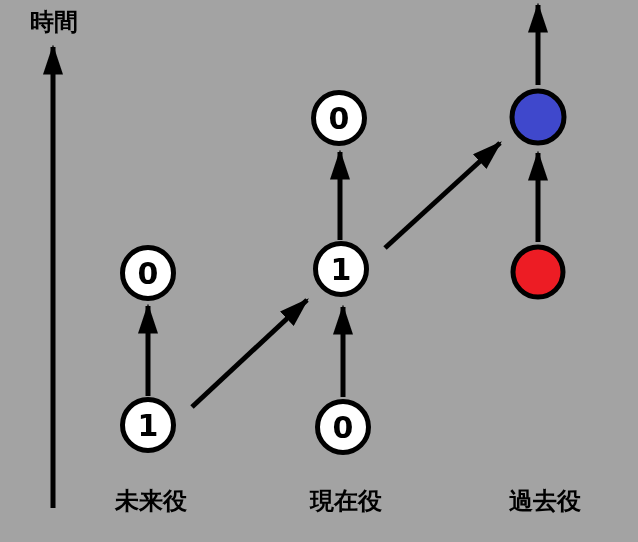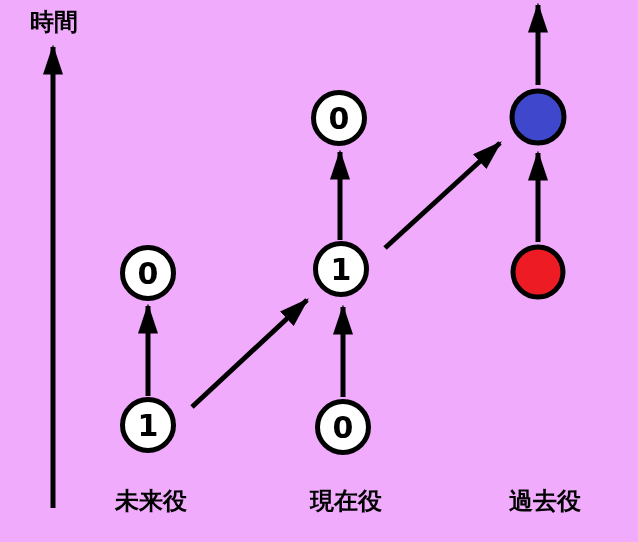--- a/index.html
+++ b/index.html
@@ -4,21 +4,21 @@
 <style>
   html, body {
     margin: 0;
     padding: 0;
     background: #ffffff;
   }
   .canvas {
     position: relative;
     width: 638px;
     height: 542px;
-    background: #f0abfc;
+    background: #a3a3a3;
     overflow: hidden;
     font-family: "DejaVu Sans", sans-serif;
   }
   svg { display: block; }
   .edge {
     stroke: #000000;
     stroke-width: 5;
     fill: none;
   }
   .node {

